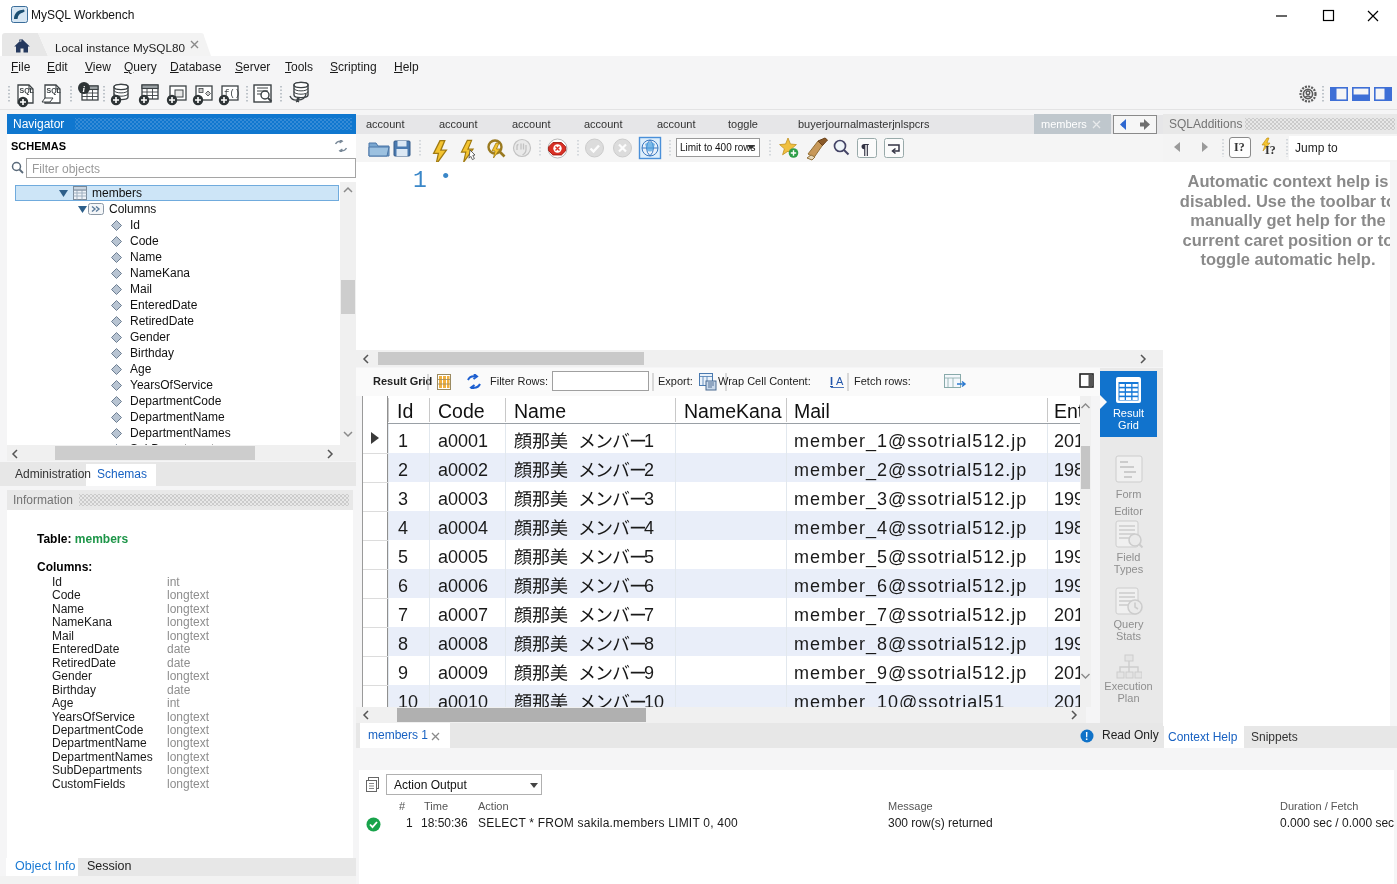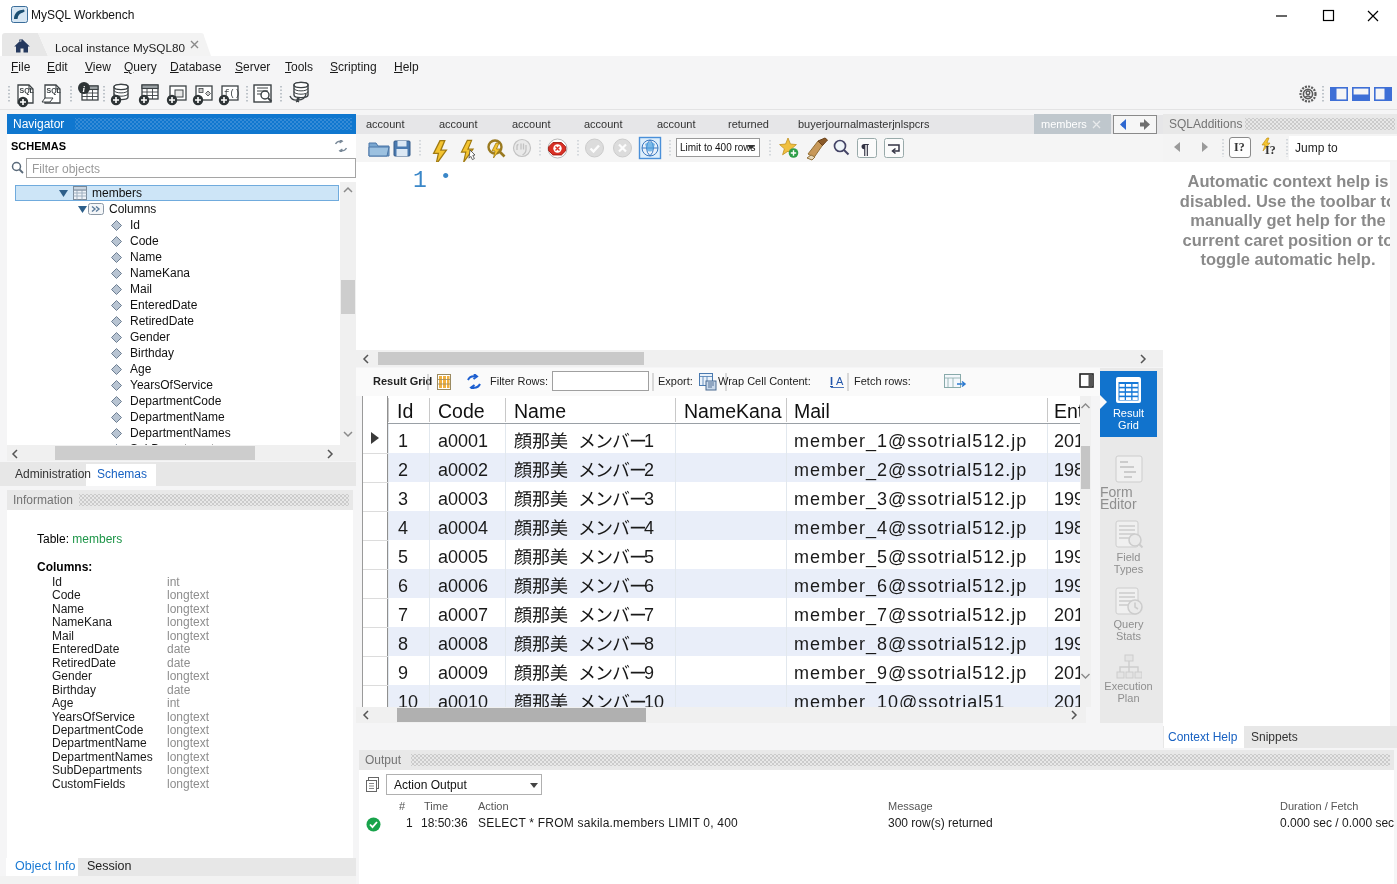--- a/index.html
+++ b/index.html
@@ -301,21 +301,21 @@
 <div class="abs" style="left:0;top:352px;width:356px;height:24px;background:#e7e7e7;font-size:12px">
  <div class="abs" style="left:86px;top:2px;width:70px;height:22px;background:#fff"></div>
  <span class="abs" style="left:15px;top:5px;color:#333">Administration</span>
  <span class="abs" style="left:97px;top:5px;color:#1761c2">Schemas</span>
 </div>
 <div class="phead" style="left:7px;top:380px;width:346px;height:20px">
         <span>Information</span>
         <div class="abs dots" style="left:72px;top:4px;right:4px;height:12px"></div>
       </div>
 <div class="abs" style="left:7px;top:400px;width:346px;height:348px;background:#fff;font-size:12px">
- <div class="abs" style="left:30px;top:22px;font-weight:normal">Table: <span style="color:#1d9548">members</span></div>
+ <div class="abs" style="left:30px;top:22px;font-weight:bold">Table: <span style="color:#1d9548">members</span></div>
  <div class="abs" style="left:30px;top:50px;font-weight:bold">Columns:</div>
  <div class="abs" style="left:45px;top:66px;line-height:13.45px;color:#1a1a1a">Id<br>Code<br>Name<br>NameKana<br>Mail<br>EnteredDate<br>RetiredDate<br>Gender<br>Birthday<br>Age<br>YearsOfService<br>DepartmentCode<br>DepartmentName<br>DepartmentNames<br>SubDepartments<br>CustomFields</div>
  <div class="abs" style="left:160px;top:66px;line-height:13.45px;color:#8e8e8e">int<br>longtext<br>longtext<br>longtext<br>longtext<br>date<br>date<br>longtext<br>date<br>int<br>longtext<br>longtext<br>longtext<br>longtext<br>longtext<br>longtext</div>
 </div>
 <div class="abs" style="left:0;top:748px;width:356px;height:18px;font-size:12.5px">
  <div class="abs" style="left:78px;top:0;width:278px;height:18px;background:#e7e7e7"></div>
  <div class="abs" style="left:6px;top:0;width:72px;height:18px;background:#fff"></div>
  <span class="abs" style="left:15px;top:1px;color:#1a7ad4">Object Info</span>
  <span class="abs" style="left:87px;top:1px;color:#222">Session</span>
 </div>
@@ -324,21 +324,21 @@
 
 <div class="abs" id="center" style="left:356px;top:110px;width:807px;height:774px;background:#f5f5f6">
 
 <div class="abs" style="left:0;top:4px;width:807px;height:20px;font-size:11px;color:#333">
         <div class="abs" style="left:0;top:1px;width:807px;height:19px;background:#e6e6e8"></div>
  <span class="abs" style="left:10px;top:4px">account</span>
  <span class="abs" style="left:83px;top:4px">account</span>
  <span class="abs" style="left:156px;top:4px">account</span>
  <span class="abs" style="left:228px;top:4px">account</span>
  <span class="abs" style="left:301px;top:4px">account</span>
- <span class="abs" style="left:372px;top:4px">returned</span>
+ <span class="abs" style="left:372px;top:4px">toggle</span>
  <span class="abs" style="left:442px;top:4px">buyerjournalmasterjnlspcrs</span>
  <div class="abs" style="left:678px;top:0;width:77px;height:20px;background:#bfc7cd"></div>
  <span class="abs" style="left:685px;top:4px;color:#fff">members</span>
  <svg class="abs" style="left:736px;top:6px" width="9" height="9">
           <path d="M1 1l7 7M8 1l-7 7" stroke="#e8eaec" stroke-width="1.3"></path>
         </svg>
  <div class="abs" style="left:757px;top:1px;width:44px;height:19px;background:#f6f6f6;border:1px solid #8a8a8a">
   <svg width="42" height="17">
             <path d="M12 3v11l-6-5.5Z" fill="#2f68d0"></path>
             <path d="M8 6.5h4v4H8Z" fill="#2f68d0"></path>
@@ -739,20 +739,33 @@
 <div class="abs" style="left:0;top:597px;width:730px;height:16px;background:#f0f0f0">
  <svg class="abs" style="left:6px;top:3px" width="8" height="10">
           <path d="M6 1l-4 4 4 4" fill="none" stroke="#555" stroke-width="1.5"></path>
         </svg>
  <svg class="abs" style="left:714px;top:3px" width="8" height="10">
           <path d="M2 1l4 4-4 4" fill="none" stroke="#555" stroke-width="1.5"></path>
         </svg>
  <div class="abs" style="left:41px;top:1px;width:249px;height:14px;background:#b0b0b0"></div>
 </div>
 
+<div class="abs" style="left:0;top:613px;width:807px;height:25px;background:#e7e7e7;font-size:12px">
+ <div class="abs" style="left:4px;top:0;width:90px;height:25px;background:#fff"></div>
+ <span class="abs" style="left:12px;top:5px;color:#1761c2">members 1</span>
+ <svg class="abs" style="left:75px;top:9px" width="9" height="9">
+          <path d="M1 1l7 7M8 1l-7 7" stroke="#8a8a8a" stroke-width="1.3"></path>
+        </svg>
+
+ <svg class="abs" style="left:724px;top:6px" width="14" height="14">
+          <circle cx="7" cy="7" r="6.5" fill="#1072c8"></circle>
+          <text x="5" y="11" font-size="10" font-weight="bold" fill="#fff" font-family="Liberation Sans">!</text>
+        </svg>
+ <span class="abs" style="left:746px;top:5px;color:#222">Read Only</span>
+</div>
 
 <div class="abs" id="sidebtns" style="left:744px;top:258px;width:63px;height:355px;background:#e9e9e9"><div class="abs" style="left:0;top:3px;width:57px;height:66px;background:#1173cd"></div>
 <svg class="abs" style="left:0;top:3px" width="57" height="66">
 <path d="M0 24 l7 7 -7 7Z" fill="#fafafa"></path>
 <rect x="16" y="6" width="25" height="26" rx="2" fill="#fff"></rect>
 <rect x="18.5" y="11" width="20" height="18.5" fill="#1478d8"></rect>
 <g fill="#fff">
             <rect x="19.5" y="13" width="5.2" height="2.8"></rect>
             <rect x="26" y="13" width="5.2" height="2.8"></rect>
             <rect x="32.5" y="13" width="5.2" height="2.8"></rect>
@@ -767,21 +780,21 @@
             <rect x="32.5" y="26.2" width="5.2" height="2.8"></rect>
           </g>
 <text x="28.5" y="46" font-size="11" fill="#fff" text-anchor="middle" font-family="Liberation Sans">Result</text>
 <text x="28.5" y="58" font-size="11" fill="#fff" text-anchor="middle" font-family="Liberation Sans">Grid</text>
 </svg>
 <g-form></g-form>
 <svg class="abs" style="left:14px;top:86px" width="30" height="30" opacity="0.35">
           <rect x="2" y="2" width="26" height="26" rx="2" fill="#fff" stroke="#999"></rect>
           <path d="M6 8h8M6 13h14M10 18h12M10 23h8" stroke="#999" stroke-width="2"></path>
         </svg>
-<div class="abs" style="left:0;top:118px;width:57px;text-align:left;font-size:14px;color:#8f8f8f;line-height:12px">Form<br>Editor</div>
+<div class="abs" style="left:0;top:118px;width:57px;text-align:center;font-size:11px;color:#8f8f8f;line-height:17px">Form<br>Editor</div>
 <svg class="abs" style="left:14px;top:151px" width="30" height="30" opacity="0.35">
           <rect x="2" y="2" width="22" height="26" rx="2" fill="#fff" stroke="#999"></rect>
           <path d="M5 7h16M5 11h16M5 15h16M5 19h10" stroke="#999" stroke-width="1.6"></path>
           <circle cx="21" cy="21" r="6" fill="#eee" stroke="#999" stroke-width="1.6"></circle>
           <path d="M25 25l3.5 3.5" stroke="#999" stroke-width="2"></path>
         </svg>
 <div class="abs" style="left:0;top:183px;width:57px;text-align:center;font-size:11px;color:#8f8f8f;line-height:12px">Field<br>Types</div>
 <svg class="abs" style="left:14px;top:218px" width="30" height="30" opacity="0.35">
           <rect x="2" y="2" width="22" height="26" rx="2" fill="#fff" stroke="#999"></rect>
           <path d="M5 7h16M5 11h16M5 15h16M5 19h10" stroke="#999" stroke-width="1.6"></path>
@@ -835,24 +848,20 @@
 <div class="abs" style="left:0;top:10px;width:250px;text-align:center;font-size:16.5px;font-weight:bold;color:#8a8a8a;line-height:19.6px">Automatic context help is<br>disabled. Use the toolbar to<br>manually get help for the<br>current caret position or to<br>toggle automatic help.</div>
 </div>
 <div class="abs" style="left:0;top:616px;width:234px;height:22px;background:#e7e7e7;font-size:12px">
  <div class="abs" style="left:1px;top:0;width:80px;height:22px;background:#fff"></div>
  <span class="abs" style="left:5px;top:4px;color:#1761c2">Context Help</span>
  <span class="abs" style="left:88px;top:4px;color:#333">Snippets</span>
 </div>
 </div>
 
 <div class="abs" id="output" style="left:356px;top:748px;width:1041px;height:136px;background:#f5f5f6">
-<div class="phead" style="left:3px;top:2px;width:1035px;height:20px">
-        <span>Output</span>
-        <div class="abs dots" style="left:52px;top:4px;right:4px;height:12px"></div>
-      </div>
 <div class="abs" style="left:3px;top:22px;width:1035px;height:114px;background:#fff"></div>
 <svg class="abs" style="left:9px;top:28px" width="16" height="16">
         <rect x="3.5" y="1.5" width="10" height="11" fill="#fff" stroke="#666"></rect>
         <rect x="1.5" y="4.5" width="10" height="11" fill="#fff" stroke="#666"></rect>
         <path d="M4 7.5h5M4 10h5M4 12.5h5" stroke="#888"></path>
       </svg>
 <div class="abs" style="left:30px;top:26px;width:156px;height:21px;background:#fff;border:1px solid #b0b0b0">
  <span class="abs" style="left:7px;top:3px;font-size:12px;color:#111">Action Output</span>
  <svg class="abs" style="left:143px;top:8px" width="9" height="6">
           <path d="M0 0h8l-4 5Z" fill="#444"></path>

